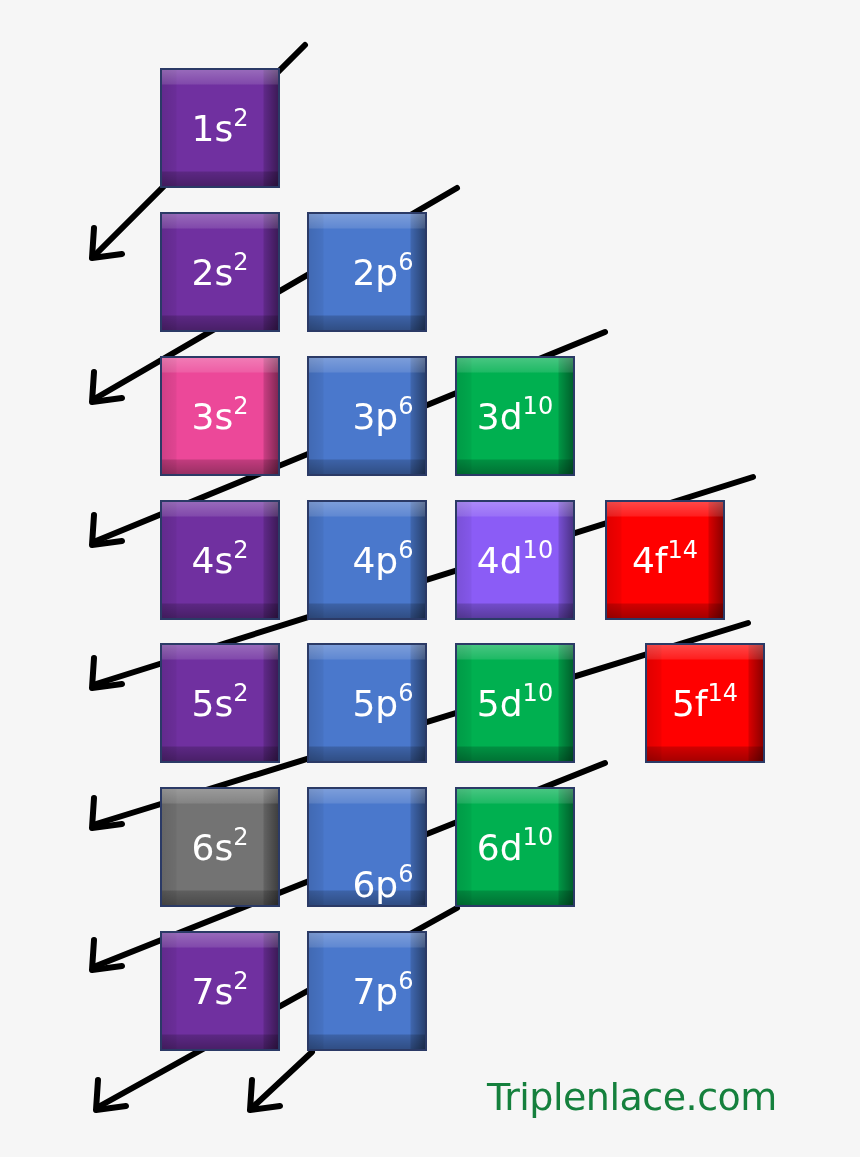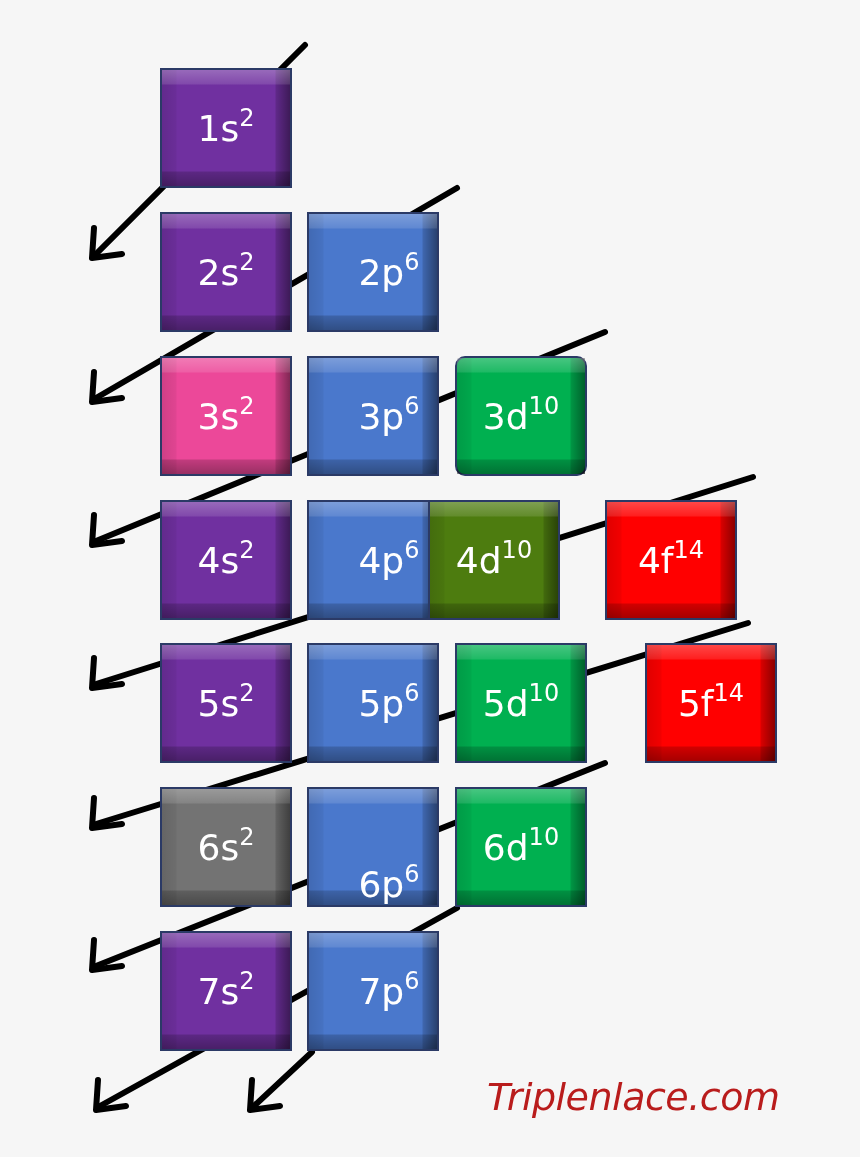--- a/index.html
+++ b/index.html
@@ -1,37 +1,37 @@
 <!DOCTYPE html>
 <html><head>
 <meta charset="utf-8">
 <style>
   html, body { margin:0; padding:0; }
   body { width:860px; height:1157px; background:#f6f6f6; position:relative; overflow:hidden;
          font-family:"DejaVu Sans", sans-serif; }
   #diagram { position:absolute; left:0; top:0; width:860px; height:1157px; }
   svg.lines { position:absolute; left:0; top:0; width:860px; height:1157px; }
-  .orb { position:absolute; width:132px; height:120px; box-sizing:border-box;
+  .orb { position:absolute; width:120px; height:120px; box-sizing:border-box;
          border:2px solid #2b3a66; display:flex; align-items:center; justify-content:center;
          color:#fff; font-size:36px; }
   .orb::before { content:""; position:absolute; inset:0;
     background:
       linear-gradient(to bottom, rgba(255,255,255,0.28) 0, rgba(255,255,255,0.12) 14px, rgba(255,255,255,0) 15px),
       linear-gradient(to top, rgba(0,0,0,0.35) 0, rgba(0,0,0,0.18) 14px, rgba(0,0,0,0) 15px),
       linear-gradient(to left, rgba(0,0,0,0.45) 0, rgba(0,0,0,0.15) 14px, rgba(0,0,0,0) 15px),
       linear-gradient(to right, rgba(0,0,0,0.12) 0, rgba(0,0,0,0.05) 14px, rgba(0,0,0,0) 15px);
   }
   .orb span { position:relative; }
   .orb sup { font-size:24px; vertical-align:top; position:relative; top:-4px; }
   .s { background:#7030a0; }
   .p { background:#4a78cc;padding-left:32px; }
   .d { background:#00b050; }
   .f { background:#ff0000; }
-  .watermark { position:absolute; left:487px; top:1075px; font-size:38px; font-style:italic;
-               color:#b91c1c; font-family:"DejaVu Sans", sans-serif; letter-spacing:-0.5px; }
+  .watermark { position:absolute; left:487px; top:1075px; font-size:38px; 
+               color:#15803d; font-family:"DejaVu Sans", sans-serif; letter-spacing:-0.5px; }
 </style>
 </head>
 <body>
 
 <div id="diagram">
   <svg class="lines" viewBox="0 0 860 1157">
     <defs>
       <marker id="ah" markerWidth="10" markerHeight="10" refX="2" refY="5" orient="auto" markerUnits="userSpaceOnUse">
         <path d="M0,0 L0,0"></path>
       </marker>
@@ -64,30 +64,30 @@
       </div>
       <div class="orb p" style="left: 307px; top: 212px; background: rgb(74, 120, 204);">
         <span><span>2p</span><sup>6</sup></span>
       </div>
       <div class="orb s" style="left: 160px; top: 356px; background: #ec4899;">
         <span><span>3s</span><sup>2</sup></span>
       </div>
       <div class="orb p" style="left: 307px; top: 356px; background: rgb(74, 120, 204);">
         <span><span>3p</span><sup>6</sup></span>
       </div>
-      <div class="orb d" style="left: 455px; top: 356px; background: rgb(0, 176, 80); border-radius: 10px;">
+      <div class="orb d" style="left: 455px; top: 356px; background: rgb(0, 176, 80);">
         <span><span>3d</span><sup>10</sup></span>
       </div>
       <div class="orb s" style="left: 160px; top: 500px; background: rgb(112, 48, 160);">
         <span><span>4s</span><sup>2</sup></span>
       </div>
       <div class="orb p" style="left: 307px; top: 500px; background: rgb(74, 120, 204);">
         <span><span>4p</span><sup>6</sup></span>
       </div>
-      <div class="orb d" style="left: 428px; top: 500px; background: #4d7c0f;">
+      <div class="orb d" style="left: 455px; top: 500px; background: #8b5cf6;">
         <span><span>4d</span><sup>10</sup></span>
       </div>
       <div class="orb f" style="left: 605px; top: 500px; background: rgb(255, 0, 0);">
         <span><span>4f</span><sup>14</sup></span>
       </div>
       <div class="orb s" style="left: 160px; top: 643px; background: rgb(112, 48, 160);">
         <span><span>5s</span><sup>2</sup></span>
       </div>
       <div class="orb p" style="left: 307px; top: 643px; background: rgb(74, 120, 204);">
         <span><span>5p</span><sup>6</sup></span>

